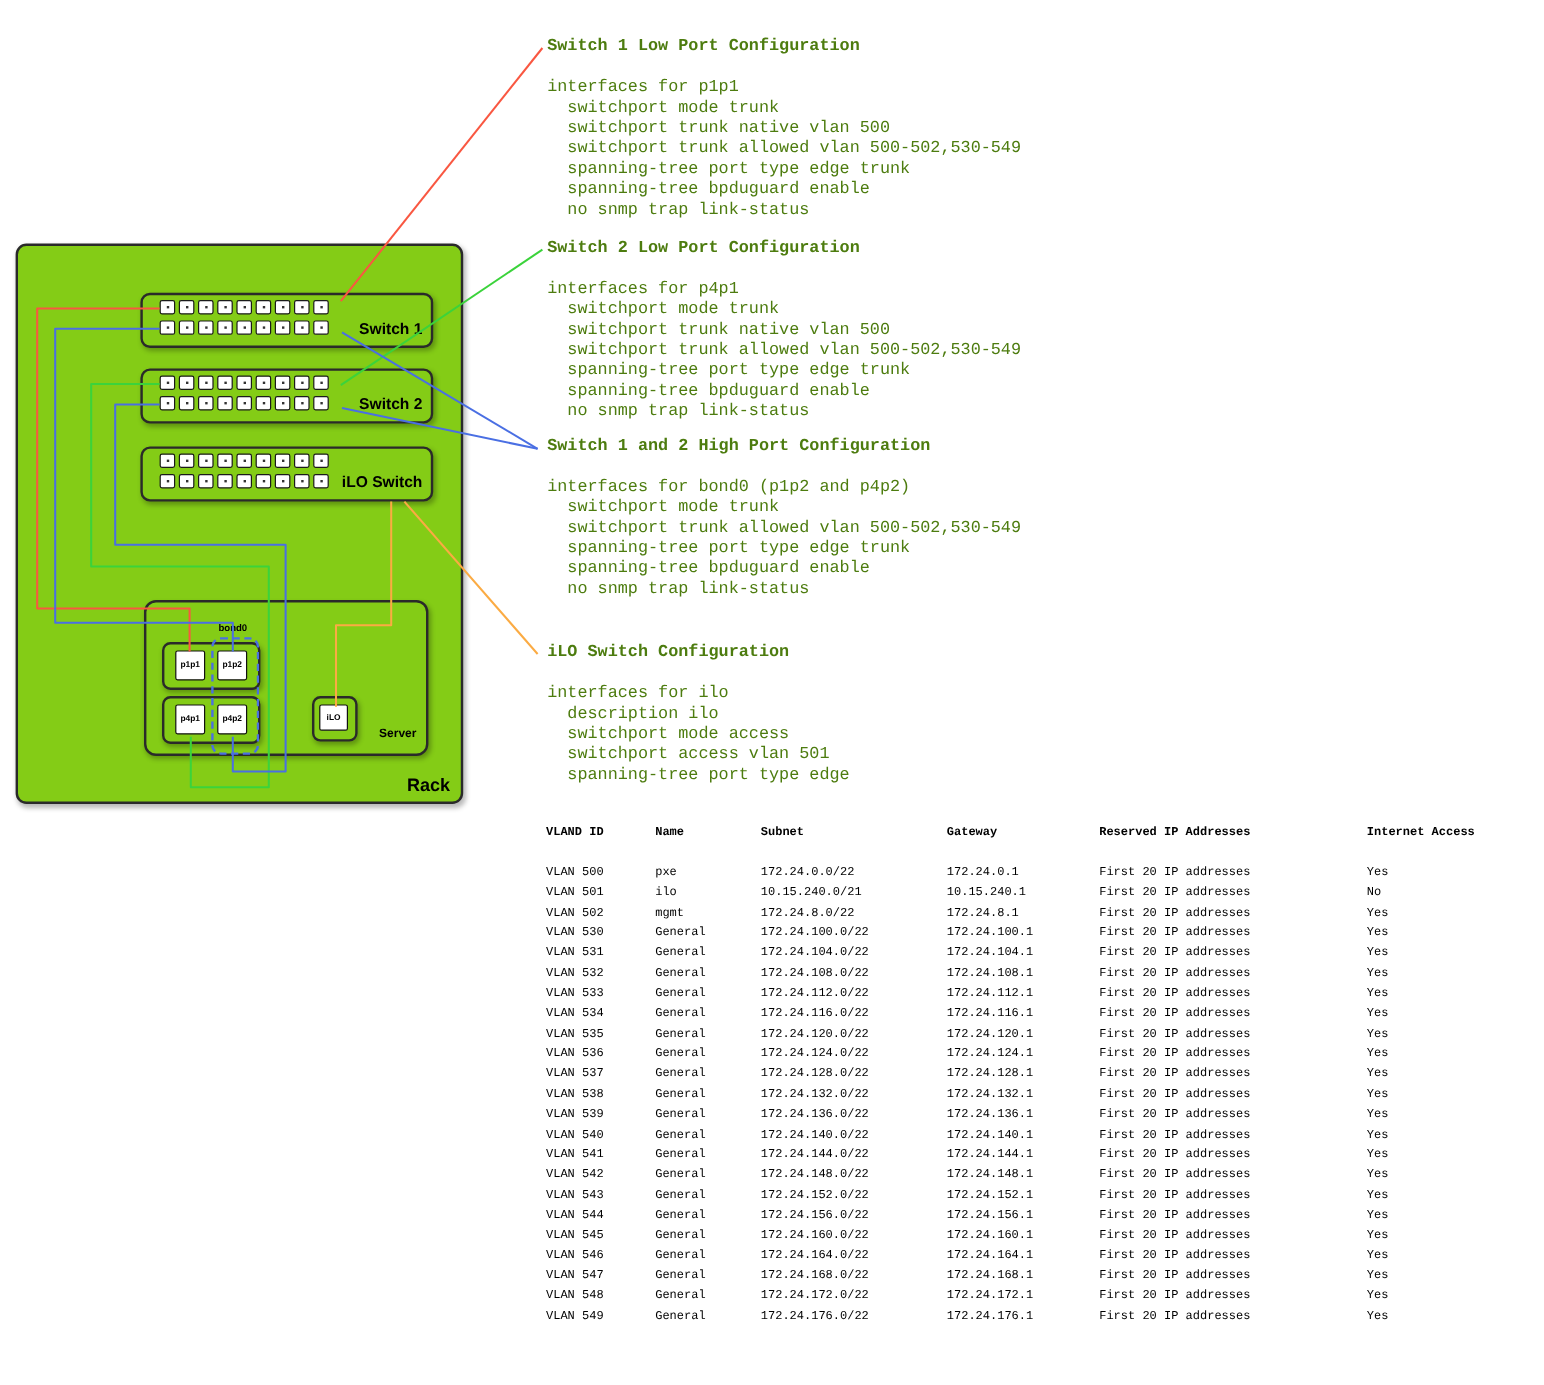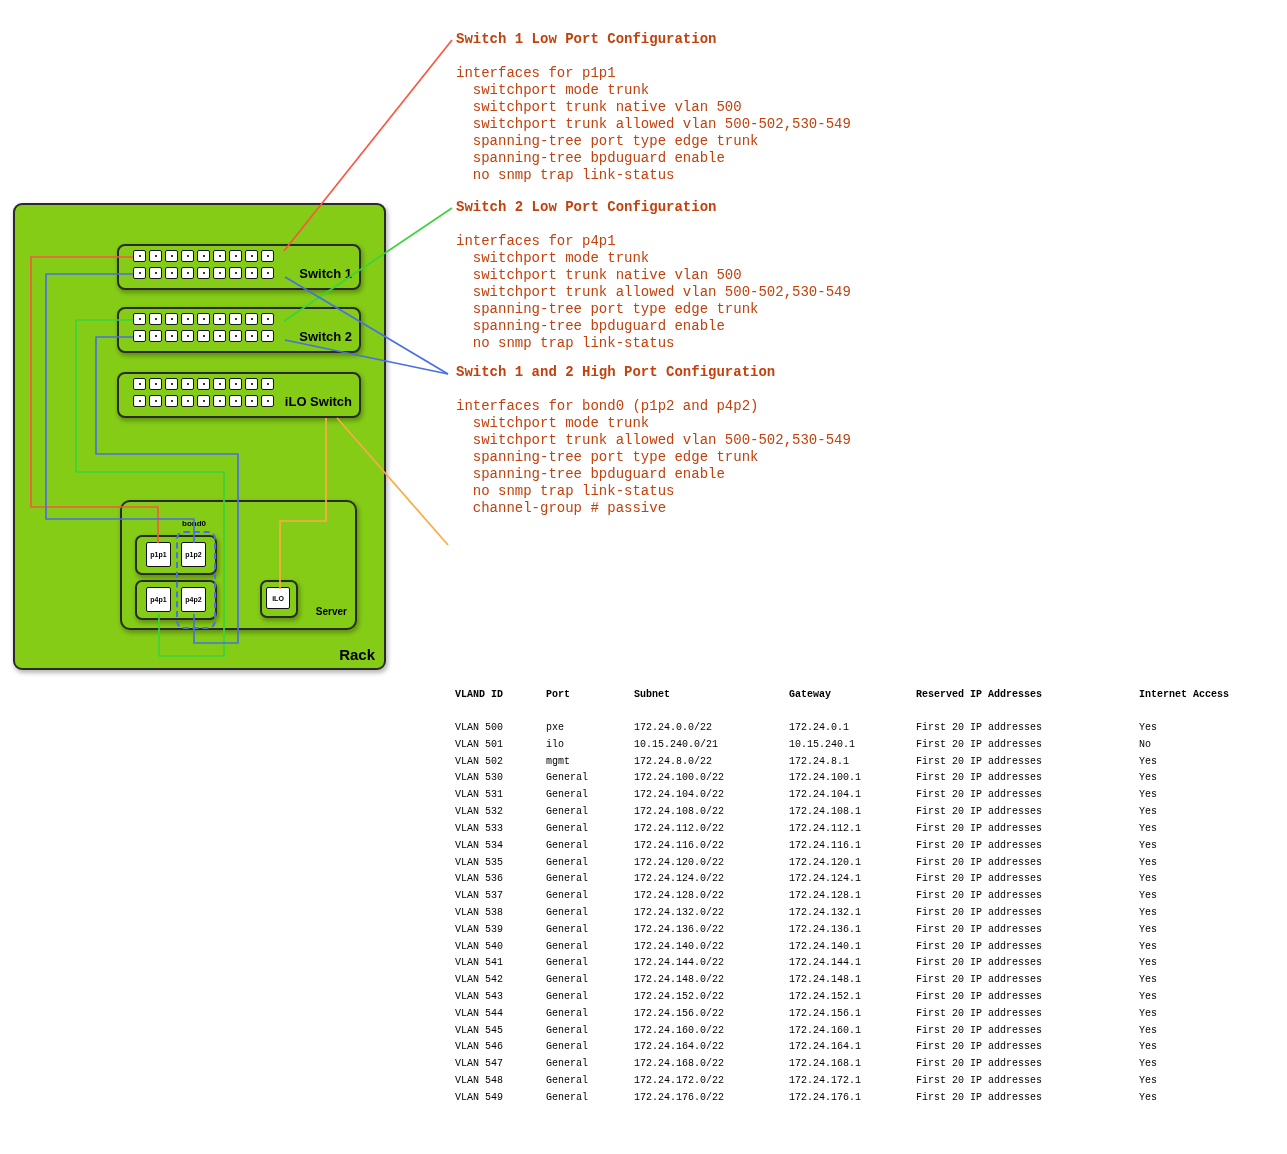--- a/index.html
+++ b/index.html
@@ -44,21 +44,21 @@
   #ilo-inner{position:absolute;left:4px;top:5px;width:22px;height:20px;border:1.5px solid #111;
              border-radius:2px;background:#fff;display:flex;align-items:center;justify-content:center;
              font-size:7px;font-weight:bold;color:#000;}
 
   
   #wires{position:absolute;left:0;top:0;z-index:5;pointer-events:none;}
   #wires polyline{fill:none;stroke-width:1.7;stroke-linejoin:round;stroke-linecap:butt;}
 
   
   .cfg-block{position:absolute;left:456px;font-family:"Liberation Mono","DejaVu Sans Mono",monospace;
-             font-size:14px;line-height:17px;color:#c2410c;z-index:6;}
+             font-size:14px;line-height:17px;color:#4d7c0f;z-index:6;}
   #cfg0{top:31px;}
   #cfg1{top:199px;}
   #cfg2{top:364px;}
   #cfg3{top:536px;}
   .cfg-title{font-weight:bold;white-space:pre;}
   .cfg-body{margin-top:17px;}
   .cfg-line{white-space:pre;}
 
   
   #vlan-table{position:absolute;left:455px;top:686px;width:832px;
@@ -216,28 +216,37 @@
   </div>
   <div id="cfg2" class="cfg-block">
     <div class="cfg-title">Switch 1 and 2 High Port Configuration</div>
     <div class="cfg-body">
         <div class="cfg-line">interfaces for bond0 (p1p2 and p4p2)</div>
         <div class="cfg-line">  switchport mode trunk</div>
         <div class="cfg-line">  switchport trunk allowed vlan 500-502,530-549</div>
         <div class="cfg-line">  spanning-tree port type edge trunk</div>
         <div class="cfg-line">  spanning-tree bpduguard enable</div>
         <div class="cfg-line">  no snmp trap link-status</div>
-        <div class="cfg-line">  channel-group # passive</div>
+      </div>
+  </div>
+  <div id="cfg3" class="cfg-block">
+    <div class="cfg-title">iLO Switch Configuration</div>
+    <div class="cfg-body">
+        <div class="cfg-line">interfaces for ilo</div>
+        <div class="cfg-line">  description ilo</div>
+        <div class="cfg-line">  switchport mode access</div>
+        <div class="cfg-line">  switchport access vlan 501</div>
+        <div class="cfg-line">  spanning-tree port type edge</div>
       </div>
   </div>
 
   <div id="vlan-table">
     <div id="vlan-header">
         <span class="c c0">VLAND ID</span>
-        <span class="c c1">Port</span>
+        <span class="c c1">Name</span>
         <span class="c c2">Subnet</span>
         <span class="c c3">Gateway</span>
         <span class="c c4">Reserved IP Addresses</span>
         <span class="c c5">Internet Access</span>
       </div>
     <div id="vlan-rows">
         <div class="vrow">
           <span class="c c0">VLAN 500</span>
           <span class="c c1">pxe</span>
           <span class="c c2">172.24.0.0/22</span>

